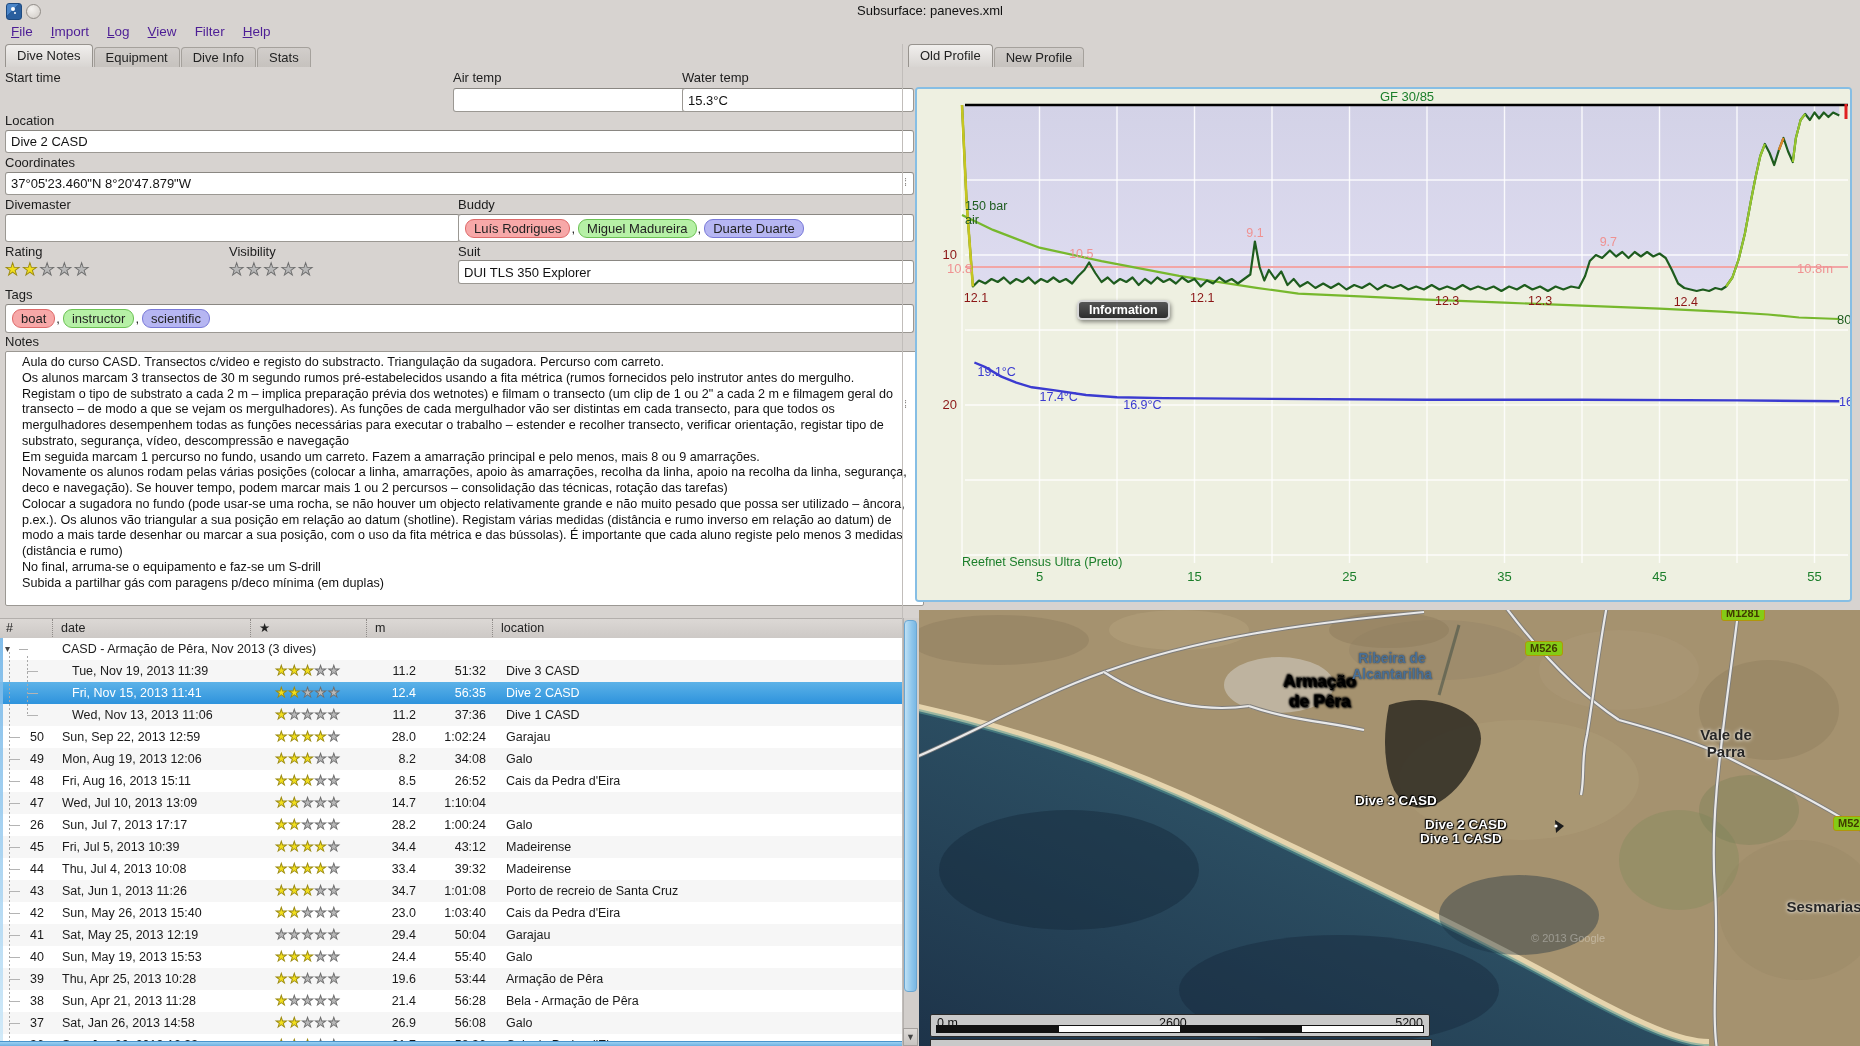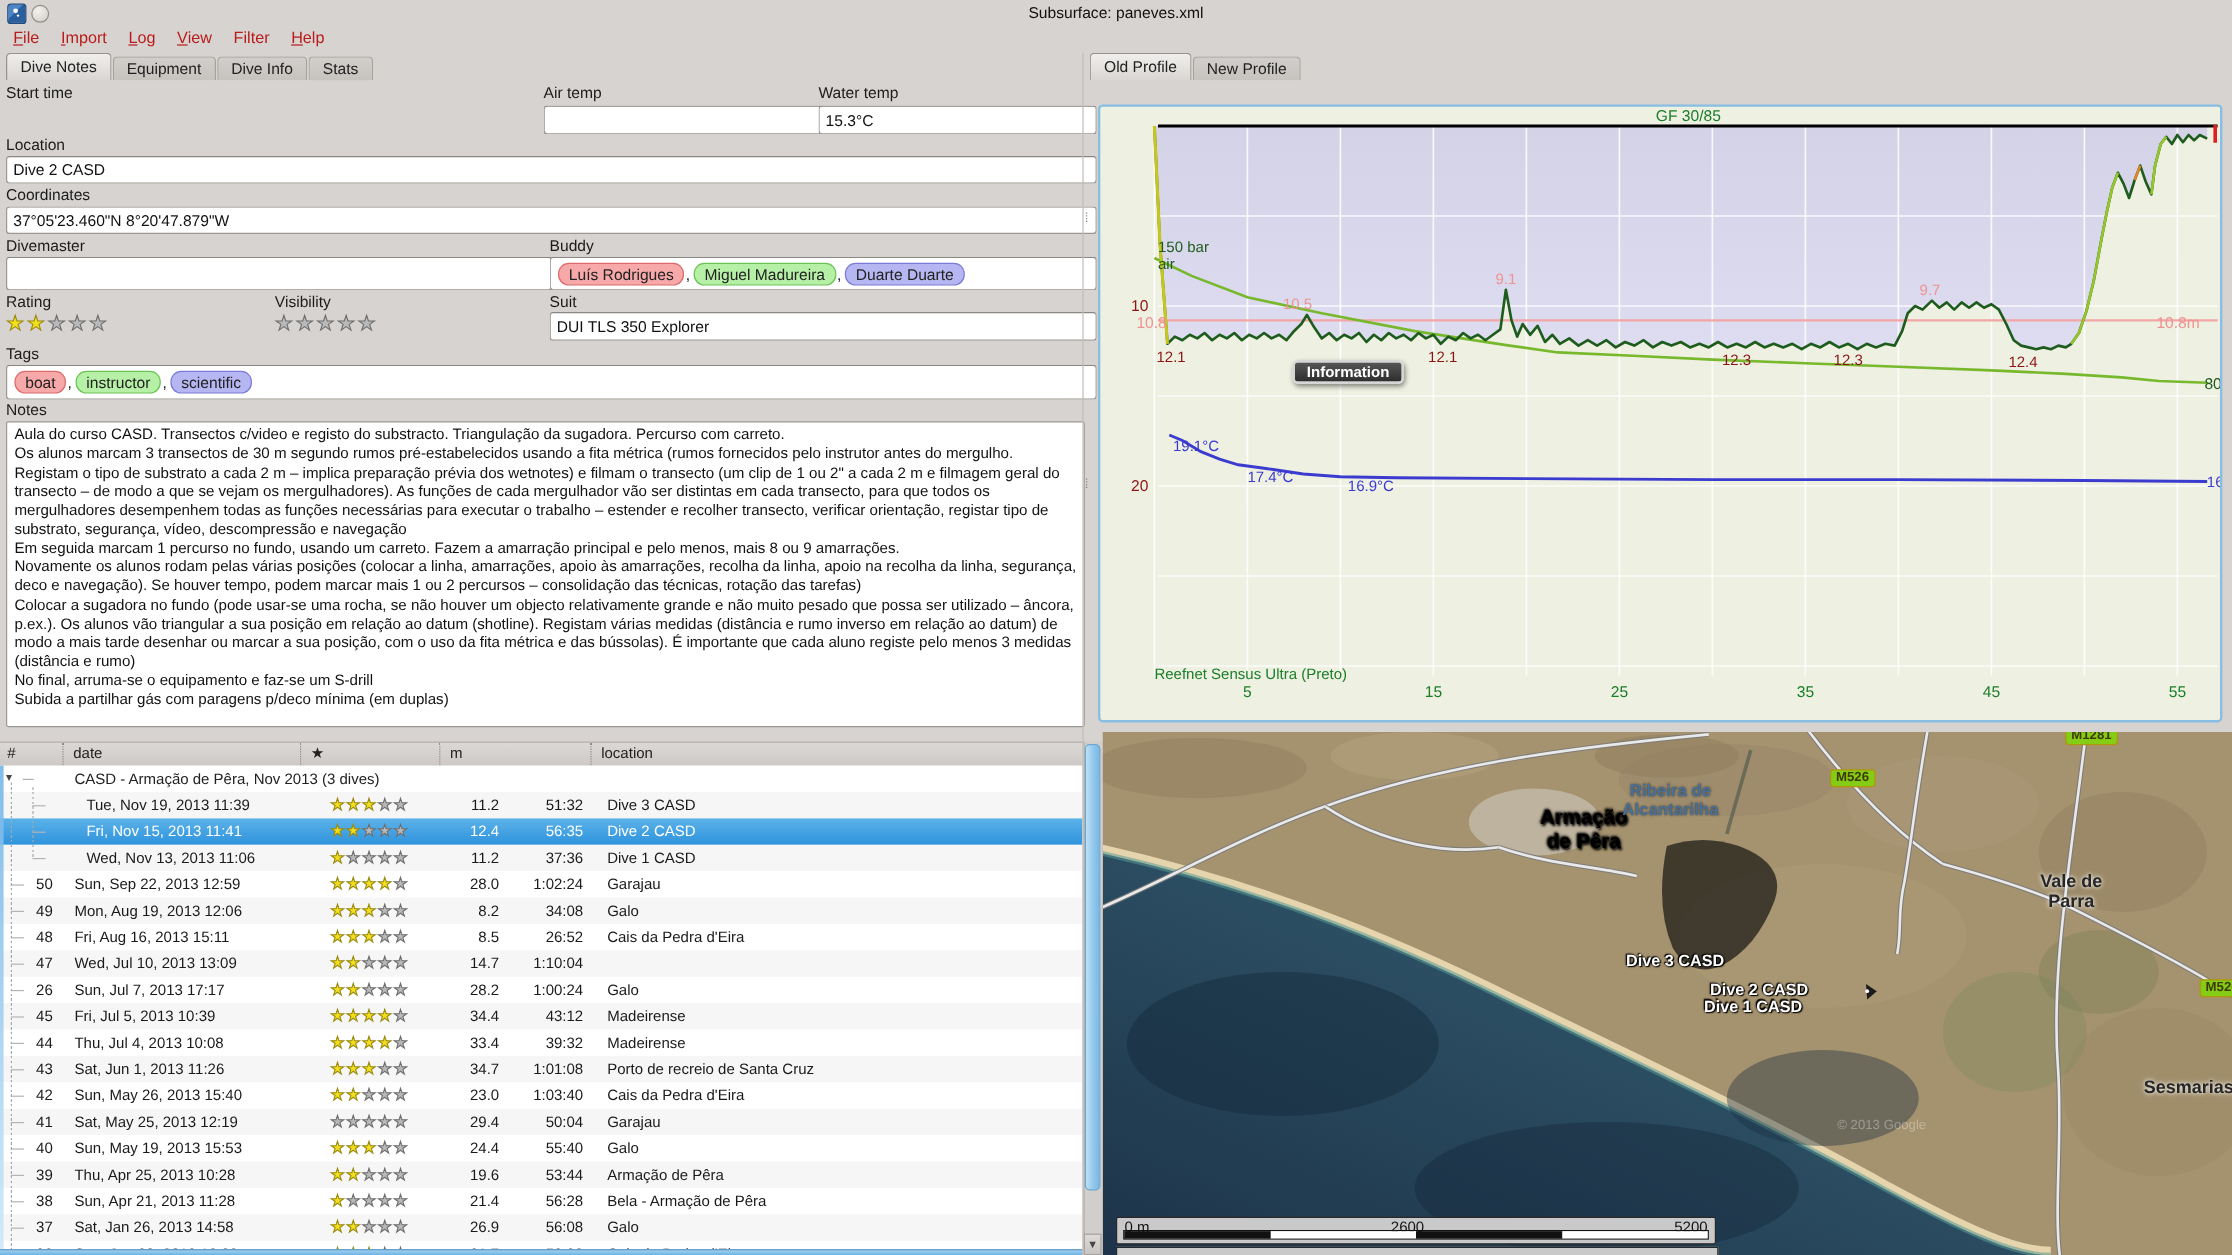--- a/index.html
+++ b/index.html
@@ -12,21 +12,21 @@
   .title-text{position:absolute;left:0;right:0;top:3px;text-align:center;font-size:13px;color:#111;}
   .app-icon{position:absolute;left:6px;top:3px;width:14px;height:15px;border-radius:3px;
     background:linear-gradient(135deg,#4a85c8 0 40%,#2a5f9e 40% 100%);border:1px solid #1d4a80;}
   .app-icon::after{content:"";position:absolute;left:4px;top:3px;width:4px;height:4px;border-radius:50%;background:#fff;
     box-shadow:2px 4px 0 -1px #fff;}
   .title-btn{position:absolute;left:26px;top:4px;width:13px;height:13px;border-radius:50%;
     background:radial-gradient(circle at 35% 30%,#f4f2ef,#cfcac5);border:1px solid #918d88;}
 
   
   .menubar{position:absolute;left:2px;top:20px;height:22px;display:flex;align-items:center;}
-  .menu-item{padding:2px 9px;font-size:13.5px;color:#b91c1c;border-radius:3px;}
+  .menu-item{padding:2px 9px;font-size:13.5px;color:#4c1d95;border-radius:3px;}
   .menu-item u{text-decoration:underline;}
 
   
   .tabbar{position:absolute;display:flex;align-items:flex-end;height:23px;}
   .tab{height:19px;line-height:19px;padding:0 11px;font-size:13px;color:#222;
     background:linear-gradient(#d2cecb,#c6c2be);border:1px solid #a5a19c;border-bottom:none;
     border-radius:4px 4px 0 0;margin-right:1px;}
   .tab.active{height:22px;line-height:22px;background:linear-gradient(#f1efed,#d8d5d2);
     border-color:#97938e;}
 
@@ -38,21 +38,21 @@
   .combo-arrow{position:absolute;right:6px;top:3px;color:#333;font-size:12px;}
   .pill{display:inline-block;padding:1px 8px;border-radius:9px;font-size:13px;color:#222;margin:0 1px;}
   .pill-red{background:#f7a8a8;border:1px solid #de6a6a;}
   .pill-green{background:#b6f0a6;border:1px solid #6cc254;}
   .pill-blue{background:#b6b6f2;border:1px solid #7a7ad8;}
   .pill-comma{font-size:13px;color:#222;margin-right:2px;}
   .stars-big{position:absolute;font-size:17px;letter-spacing:2px;line-height:18px;}
   .st-f{color:#f2df1d;-webkit-text-stroke:0.9px #9a8a12;}
   .st-e{color:#b9b9b9;-webkit-text-stroke:0.9px #6e6e6e;}
   .notes-box{position:absolute;background:#fff;border:1px solid #9b9893;border-radius:2px;
-    font-size:12.6px;line-height:15.75px;color:#111;padding:3px 6px;white-space:pre-wrap;overflow:hidden;}
+    font-size:12.6px;line-height:15.75px;color:#111;padding:3px 16px;white-space:pre-wrap;overflow:hidden;}
 
   
   .listhead{position:absolute;left:0;top:618px;width:902px;height:20px;display:flex;
     background:linear-gradient(#dcd8d5,#ccc8c5);border-top:1px solid #b3afac;border-bottom:1px solid #a9a5a2;
     font-size:12.5px;color:#222;}
   .hcell{line-height:19px;box-sizing:border-box;}
   .hcell + .hcell{border-left:1px dotted #8f8b88;}
   .listbody{position:absolute;left:0;top:638px;width:902px;height:403px;background:#fff;overflow:hidden;}
   .lrow{position:relative;display:flex;height:22px;line-height:22px;font-size:12.5px;color:#1a1a1a;background:#fff;}
   .lrow:nth-child(even){background:#f6f6f6;}

